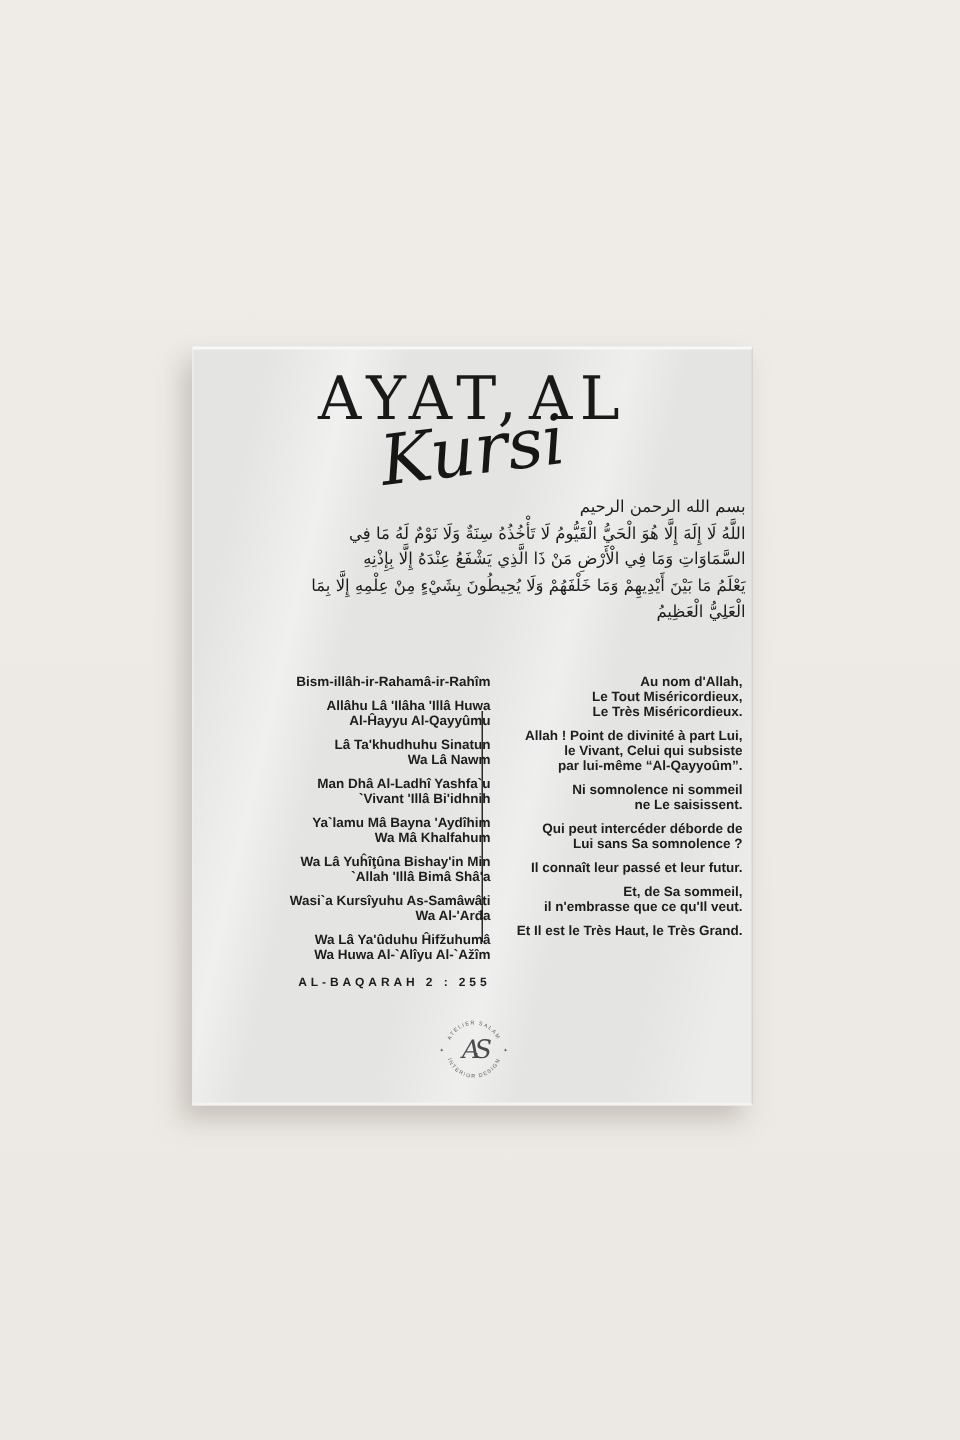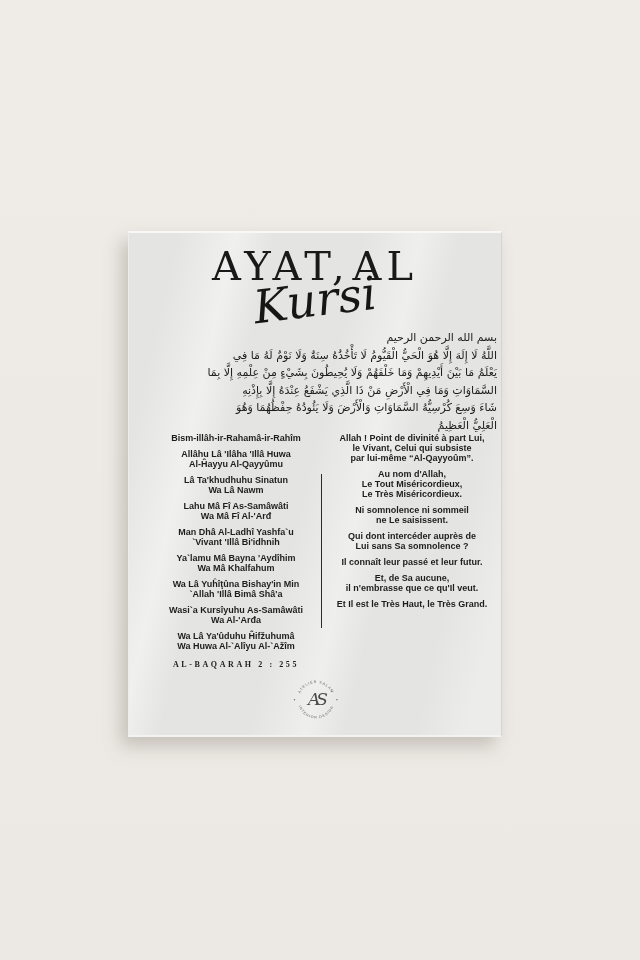--- a/index.html
+++ b/index.html
@@ -19,27 +19,27 @@
            rgba(255,255,255,0) 82%,rgba(255,255,255,0.30) 93%);}
   .title{position:absolute;top:10px;left:0;right:0;text-align:center;
          font-family:"DejaVu Serif",serif;font-size:40px;letter-spacing:5px;
          color:#191919;white-space:nowrap;}
   .t-comma{margin-left:-4px;margin-right:8px;letter-spacing:0;}
   .script{position:absolute;top:40px;left:0;right:0;text-align:center;
           font-family:"DejaVu Serif",serif;font-style:italic;font-size:46px;
           color:#161616;transform:rotate(-7deg);}
   .arabic{position:absolute;top:96px;left:4px;right:4px;text-align:right;direction:rtl;
           font-family:"DejaVu Sans",sans-serif;font-size:11px;line-height:17.5px;color:#1c1c1c;}
-  .col{position:absolute;top:200px;text-align:center;color:#1d1d1d;
+  .col{position:absolute;top:216px;text-align:right;color:#1d1d1d;
        font-family:"Liberation Sans",sans-serif;font-weight:bold;font-size:9px;line-height:10px;}
   .col-left{left:16px;width:182px;}
   .col-right{left:200px;width:166px;}
   .stanza{margin:0 0 6px 0;}
   .divider{position:absolute;left:192px;top:241px;width:1px;height:154px;background:#2c2c2c;}
-  .reference{margin-top:9px;font-size:8px;letter-spacing:2.6px;font-family:Liberation Serif, serif;}
+  .reference{margin-top:9px;font-size:8px;letter-spacing:2.6px;}
   .stamp{position:absolute;left:163px;top:443px;width:48px;height:48px;opacity:.85;}
   .stamp-arc{font-family:"Liberation Sans",sans-serif;font-size:3.6px;letter-spacing:.9px;fill:#474747;}
   .stamp-mono{font-family:"DejaVu Serif",serif;font-style:italic;font-size:17px;
               fill:#2f2f2f;letter-spacing:-4px;}
   .stamp-star{font-family:"DejaVu Sans",sans-serif;font-size:3.5px;fill:#474747;}
 </style>
 </head>
 <body>
 
 <div class="scene">
@@ -47,45 +47,40 @@
     <div class="sheen"></div>
 
     <div class="title"><span>AYAT</span><span class="t-comma">,</span><span>AL</span></div>
 
     <div class="script">Kursi</div>
 
     <div class="arabic">
       <div class="ar-line">بسم الله الرحمن الرحيم</div>
       <div>
           <div class="ar-line">اللَّهُ لَا إِلَهَ إِلَّا هُوَ الْحَيُّ الْقَيُّومُ لَا تَأْخُذُهُ سِنَةٌ وَلَا نَوْمٌ لَهُ مَا فِي</div>
+          <div class="ar-line">السَّمَاوَاتِ وَمَا فِي الْأَرْضِ مَنْ ذَا الَّذِي يَشْفَعُ عِنْدَهُ إِلَّا بِإِذْنِهِ</div>
           <div class="ar-line">يَعْلَمُ مَا بَيْنَ أَيْدِيهِمْ وَمَا خَلْفَهُمْ وَلَا يُحِيطُونَ بِشَيْءٍ مِنْ عِلْمِهِ إِلَّا بِمَا</div>
-          <div class="ar-line">السَّمَاوَاتِ وَمَا فِي الْأَرْضِ مَنْ ذَا الَّذِي يَشْفَعُ عِنْدَهُ إِلَّا بِإِذْنِهِ</div>
-          <div class="ar-line">شَاءَ وَسِعَ كُرْسِيُّهُ السَّمَاوَاتِ وَالْأَرْضَ وَلَا يَئُودُهُ حِفْظُهُمَا وَهُوَ</div>
           <div class="ar-line">الْعَلِيُّ الْعَظِيمُ</div>
         </div>
     </div>
 
     <div class="divider"></div>
 
     <div class="col col-left">
       <div>
           <div class="stanza">
             <div>Bism-illâh-ir-Rahamâ-ir-Rahîm</div>
           </div>
           <div class="stanza">
             <div>Allâhu Lâ 'Ilâha 'Illâ Huwa</div>
             <div>Al-Ĥayyu Al-Qayyûmu</div>
           </div>
           <div class="stanza">
             <div>Lâ Ta'khudhuhu Sinatun</div>
             <div>Wa Lâ Nawm</div>
-          </div>
-          <div class="stanza">
-            <div>Lahu Mâ Fî As-Samâwâti</div>
-            <div>Wa Mâ Fî Al-'Arđ</div>
           </div>
           <div class="stanza">
             <div>Man Dhâ Al-Ladhî Yashfa`u</div>
             <div>`Vivant 'Illâ Bi'idhnih</div>
           </div>
           <div class="stanza">
             <div>Ya`lamu Mâ Bayna 'Aydîhim</div>
             <div>Wa Mâ Khalfahum</div>
           </div>
           <div class="stanza">
@@ -100,42 +95,42 @@
             <div>Wa Lâ Ya'ûduhu Ĥifžuhumâ</div>
             <div>Wa Huwa Al-`Alîyu Al-`Ažîm</div>
           </div>
         </div>
       <div class="reference">AL-BAQARAH 2 : 255</div>
     </div>
 
     <div class="col col-right">
       <div>
           <div class="stanza">
+            <div>Au nom d'Allah,</div>
+            <div>Le Tout Miséricordieux,</div>
+            <div>Le Très Miséricordieux.</div>
+          </div>
+          <div class="stanza">
             <div>Allah ! Point de divinité à part Lui,</div>
             <div>le Vivant, Celui qui subsiste</div>
             <div>par lui-même “Al-Qayyoûm”.</div>
-          </div>
-          <div class="stanza">
-            <div>Au nom d'Allah,</div>
-            <div>Le Tout Miséricordieux,</div>
-            <div>Le Très Miséricordieux.</div>
           </div>
           <div class="stanza">
             <div>Ni somnolence ni sommeil</div>
             <div>ne Le saisissent.</div>
           </div>
           <div class="stanza">
-            <div>Qui dont intercéder auprès de</div>
+            <div>Qui peut intercéder déborde de</div>
             <div>Lui sans Sa somnolence ?</div>
           </div>
           <div class="stanza">
             <div>Il connaît leur passé et leur futur.</div>
           </div>
           <div class="stanza">
-            <div>Et, de Sa aucune,</div>
+            <div>Et, de Sa sommeil,</div>
             <div>il n'embrasse que ce qu'Il veut.</div>
           </div>
           <div class="stanza">
             <div>Et Il est le Très Haut, le Très Grand.</div>
           </div>
         </div>
     </div>
 
     <svg class="stamp" viewBox="0 0 48 48">
       <defs>

